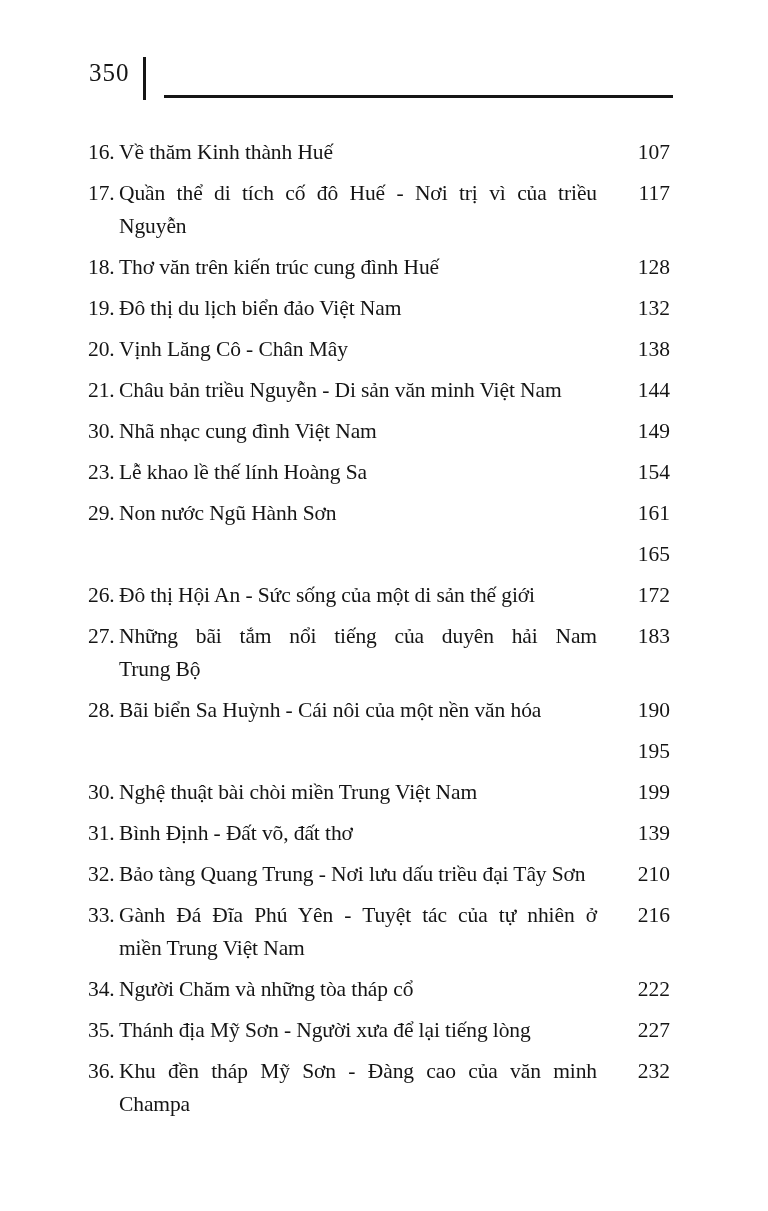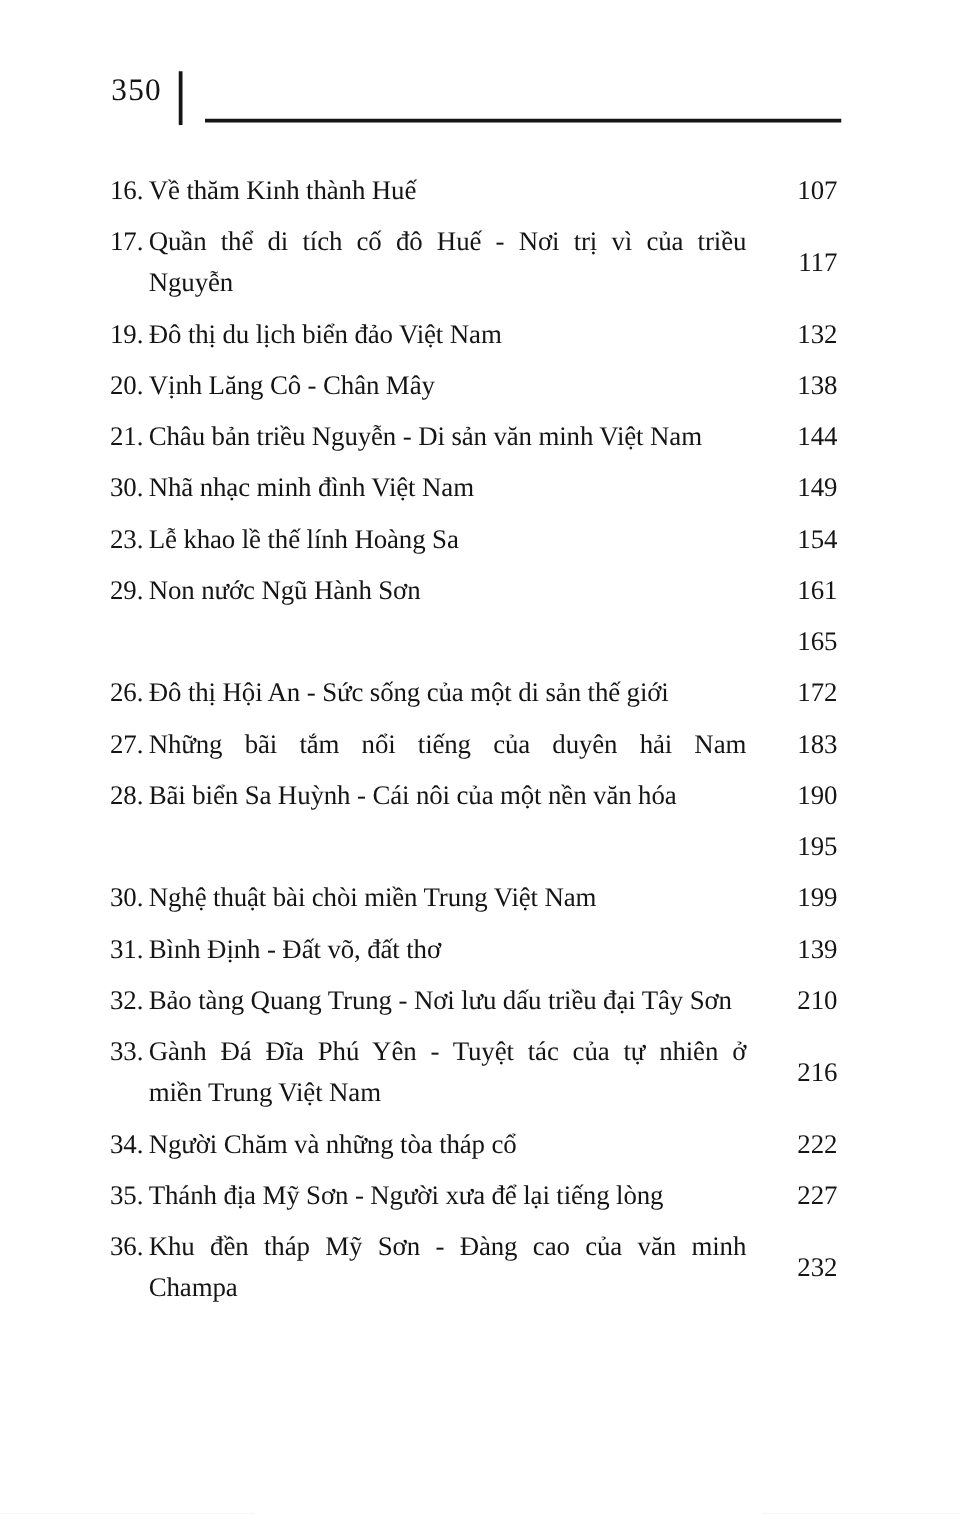--- a/index.html
+++ b/index.html
@@ -65,21 +65,21 @@
 
   
   .toc {
     position: absolute;
     left: 88px;
     top: 136px;
     width: 582px;
   }
   .toc-entry {
     display: flex;
-    align-items: center;
+    align-items: flex-start;
     margin-bottom: 8px;
     gap: 28px;
   }
   .entry-text {
     width: 509px;
     font-size: 21.5px;
     line-height: 33px;
     letter-spacing: -0.1px;
   }
   .line-first .num {
@@ -122,20 +122,26 @@
   </div>
 
   <div class="toc-entry">
     <div class="entry-text">
       <div class="line line-first fill"><span class="num">17.</span><span class="txt">Quần thể di tích cố đô Huế - Nơi trị vì của triều</span></div>
     <div class="line cont">Nguyễn</div>
         </div>
     <div class="entry-page">117</div>
   </div>
 
+  <div class="toc-entry">
+    <div class="entry-text">
+      <div class="line line-first"><span class="num">18.</span><span class="txt">Thơ văn trên kiến trúc cung đình Huế</span></div>
+    </div>
+    <div class="entry-page">128</div>
+  </div>
 
   <div class="toc-entry">
     <div class="entry-text">
       <div class="line line-first"><span class="num">19.</span><span class="txt">Đô thị du lịch biển đảo Việt Nam</span></div>
     </div>
     <div class="entry-page">132</div>
   </div>
 
   <div class="toc-entry">
     <div class="entry-text">
@@ -146,21 +152,21 @@
 
   <div class="toc-entry">
     <div class="entry-text">
       <div class="line line-first"><span class="num">21.</span><span class="txt">Châu bản triều Nguyễn - Di sản văn minh Việt Nam</span></div>
     </div>
     <div class="entry-page">144</div>
   </div>
 
   <div class="toc-entry">
     <div class="entry-text">
-      <div class="line line-first"><span class="num">30.</span><span class="txt">Nhã nhạc minh đình Việt Nam</span></div>
+      <div class="line line-first"><span class="num">30.</span><span class="txt">Nhã nhạc cung đình Việt Nam</span></div>
     </div>
     <div class="entry-page">149</div>
   </div>
 
   <div class="toc-entry">
     <div class="entry-text">
       <div class="line line-first"><span class="num">23.</span><span class="txt">Lễ khao lề thế lính Hoàng Sa</span></div>
     </div>
     <div class="entry-page">154</div>
   </div>
@@ -179,20 +185,21 @@
   <div class="toc-entry">
     <div class="entry-text">
       <div class="line line-first"><span class="num">26.</span><span class="txt">Đô thị Hội An - Sức sống của một di sản thế giới</span></div>
     </div>
     <div class="entry-page">172</div>
   </div>
 
   <div class="toc-entry">
     <div class="entry-text">
       <div class="line line-first fill"><span class="num">27.</span><span class="txt">Những bãi tắm nổi tiếng của duyên hải Nam</span></div>
+    <div class="line cont">Trung Bộ</div>
         </div>
     <div class="entry-page">183</div>
   </div>
 
   <div class="toc-entry">
     <div class="entry-text">
       <div class="line line-first"><span class="num">28.</span><span class="txt">Bãi biển Sa Huỳnh - Cái nôi của một nền văn hóa</span></div>
     </div>
     <div class="entry-page">190</div>
   </div>

